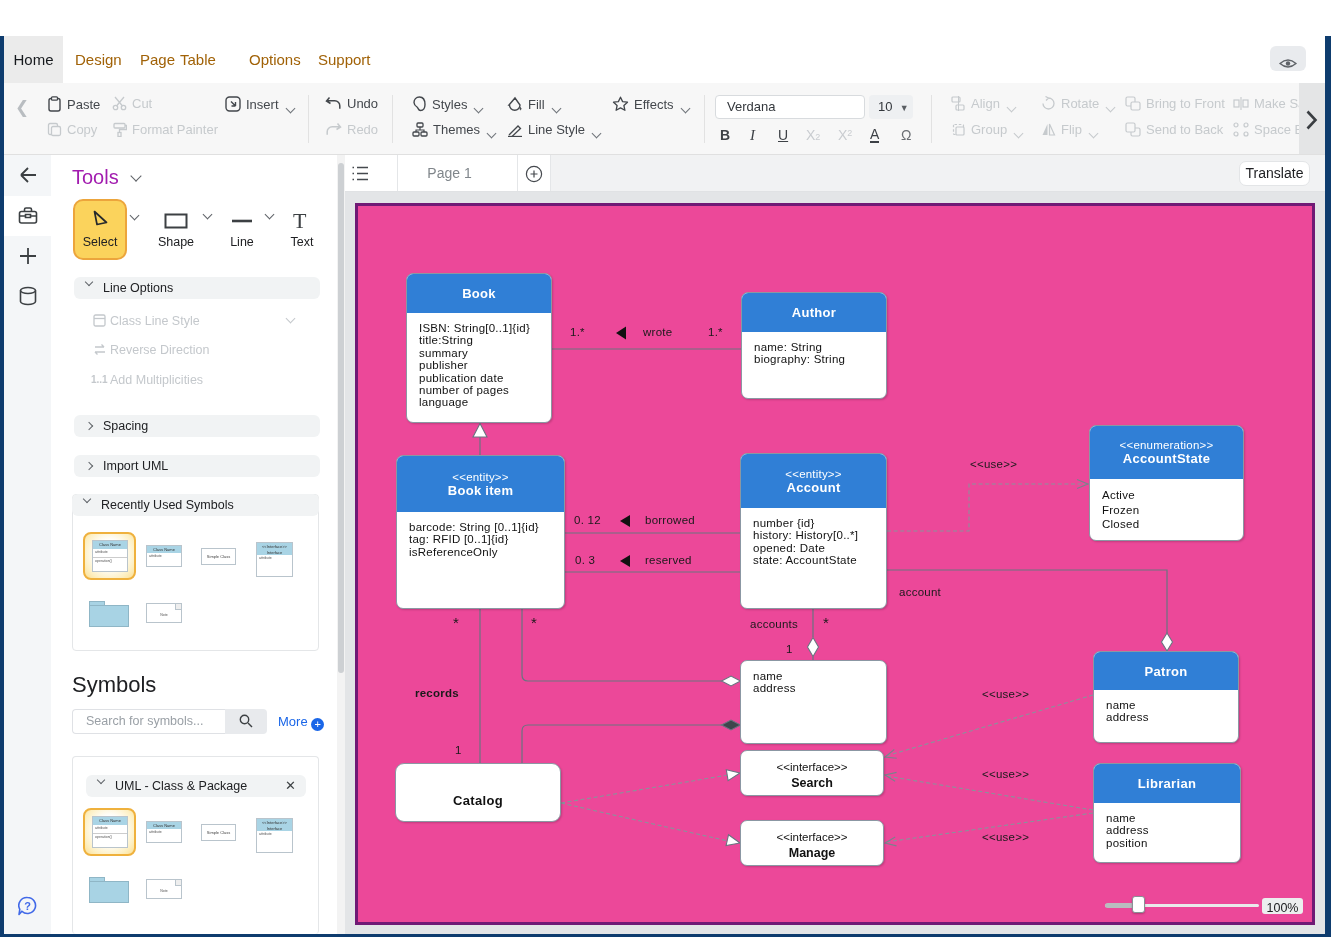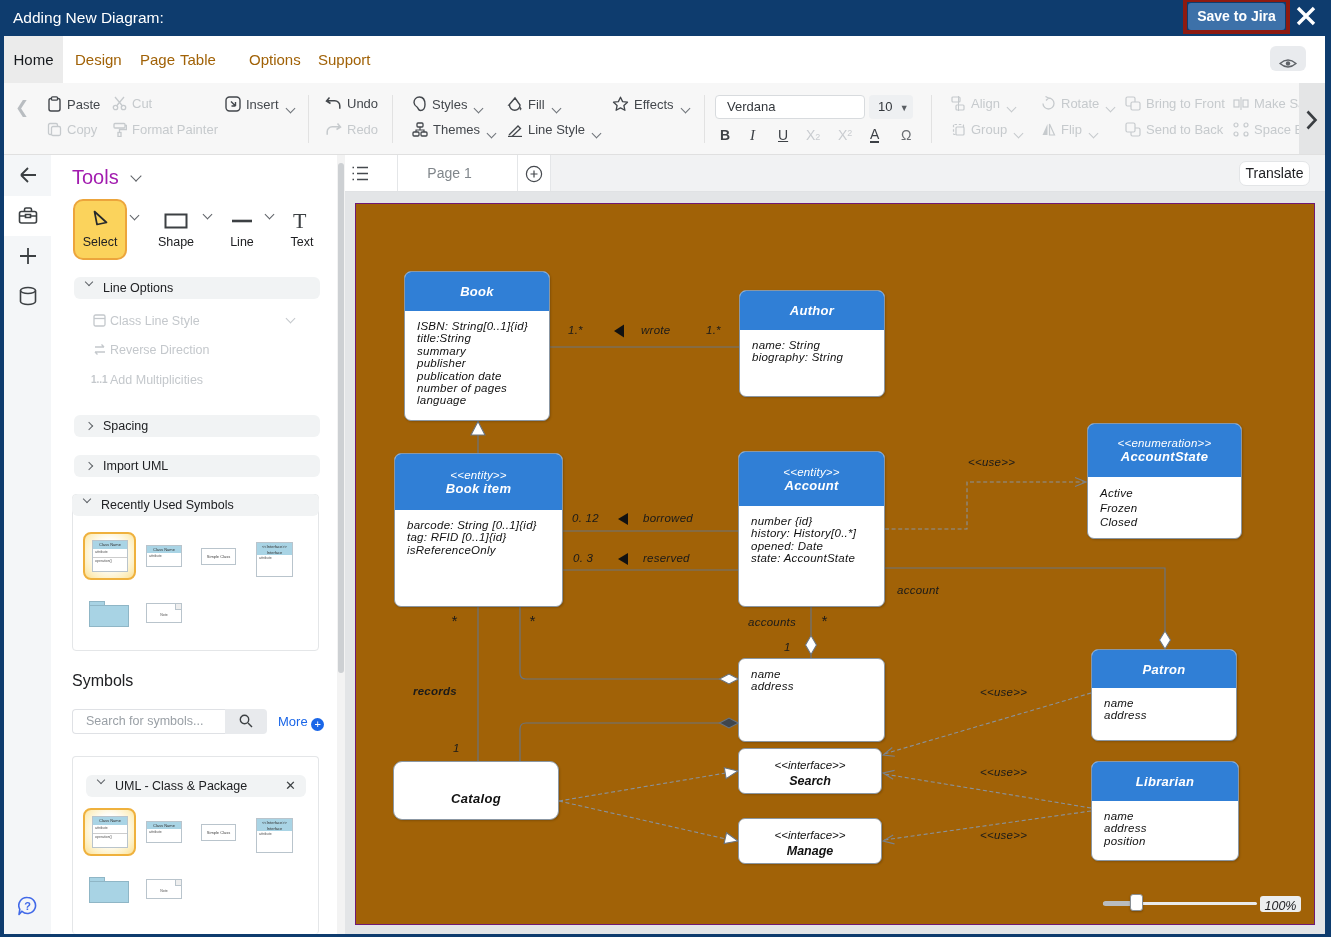--- a/index.html
+++ b/index.html
@@ -45,71 +45,61 @@
 
 
 #toolshdr { position:absolute; left:21px; top:11px; font-size:20px; color:#a21caf; }
 #selectbtn { position:absolute; left:22px; top:44px; width:54px; height:61px; background:#fbd35c; border:2px solid #eca53c; border-radius:10px; }
 .toolitem { position:absolute; font-size:12.5px; color:#202124; text-align:center; }
 .toolchev { position:absolute; width:7px; height:7px; border-right:1.5px solid #5f6368; border-bottom:1.5px solid #5f6368; transform:rotate(45deg); font-size:0; }
 .secbar { position:absolute; left:23px; width:246px; height:22px; background:#f1f3f4; border-radius:6px; font-size:12.5px; color:#202124; line-height:22px; padding-left:12px; }
 .secbar .sc { display:inline-block; width:6px; height:6px; border-right:1.5px solid #5f6368; border-bottom:1.5px solid #5f6368; transform:rotate(45deg); margin-right:11px; vertical-align:2px; font-size:0; }
 .secbar .scr { display:inline-block; width:6px; height:6px; border-right:1.5px solid #5f6368; border-top:1.5px solid #5f6368; transform:rotate(45deg); margin-right:11px; vertical-align:1px; font-size:0; }
 .subitem { position:absolute; left:43px; font-size:12.5px; color:#c4c8cc; }
-#symhdr { position:absolute; left:21px; top:517px; font-size:16px; color:#202124; }
+#symhdr { position:absolute; left:21px; top:517px; font-size:22px; color:#202124; }
 #searchbox { position:absolute; left:21px; top:554px; width:153px; height:25px; border:1px solid #dfe1e5; border-right:none; border-radius:4px 0 0 4px; background:#fff; font-size:12.5px; color:#9aa0a6; line-height:23px; padding-left:13px; }
 #searchbtn { position:absolute; left:174px; top:554px; width:42px; height:25px; background:#e8eaed; border-radius:0 4px 4px 0; }
 #morelink { position:absolute; left:227px; top:559px; font-size:13px; color:#1a66e8; }
 .panelbox { position:absolute; left:21px; width:247px; background:#fff; border:1px solid #e4e6e8; border-radius:4px; }
 
 
 .thumbsel { position:absolute; background:radial-gradient(circle at 50% 45%, #fff 40%, #fdf0c4 75%, #fbdf92 100%); border:2px solid #efb13d; border-radius:8px; }
 .mini { position:absolute; background:#fff; border:1px solid #b9c4cc; }
 .minihdr { background:#a9d4e5; font-size:4px; color:#333; text-align:center; line-height:7px; height:7px; overflow:hidden; }
 .minifold { position:absolute; background:#a8d3e4; border:1px solid #8fb6c6; }
 
 
 #tabbar { position:absolute; left:345px; top:155px; width:980px; height:37px; background:#f1f2f3; border-bottom:1px solid #e0e2e4; }
 #tabwhite { position:absolute; left:0; top:0; width:205px; height:36px; background:#fff; }
 #tabsep1 { position:absolute; left:52px; top:0; width:1px; height:36px; background:#e4e6e8; }
 #tabsep2 { position:absolute; left:172px; top:0; width:1px; height:36px; background:#e4e6e8; }
 #tabsep3 { position:absolute; left:205px; top:0; width:1px; height:36px; background:#e4e6e8; }
 #pagetab { position:absolute; left:45px; top:0; width:119px; height:36px; font-size:14px; color:#80868b; text-align:center; line-height:36px; }
 #translate { position:absolute; left:894px; top:6px; width:71px; height:25px; background:#fff; border:1px solid #e3e5e7; border-radius:7px; font-size:14px; color:#202124; text-align:center; line-height:23px; }
 #canvasarea { position:absolute; left:345px; top:192px; width:980px; height:742px; background:#e3e5e7; }
-#page { position:absolute; left:10px; top:11px; width:960px; height:722px; background:#a16207; border:1px solid #701a75;font-style:italic; }
+#page { position:absolute; left:10px; top:11px; width:960px; height:722px; background:#ec4899; border:3px solid #701a75; }
 #rightnavy { position:absolute; left:1325px; top:36px; width:6px; height:901px; background:#0e3c6e; }
 
 
 .uml { position:absolute; background:#fff; border:1px solid #8b97a3; border-radius:7px; box-shadow:1px 1px 2px rgba(0,0,0,0.18); overflow:hidden; }
 .umlhdr { background:#307fd6; color:#fff; font-weight:bold; font-size:13px; text-align:center; display:flex; flex-direction:column; justify-content:center; letter-spacing:0.3px; }
 .umlhdr .st { font-weight:normal; font-size:11.5px; letter-spacing:0.2px; }
 .umlbody { font-size:11.5px; color:#111; line-height:12.4px; padding:9px 12px 6px; letter-spacing:0.25px; white-space:nowrap; }
 .lbl { position:absolute; font-size:11.5px; color:#1a1a1a; white-space:nowrap; letter-spacing:0.25px; }
 .lblb { font-weight:bold; }
 
 
 #zoomtrack { position:absolute; left:747px; top:698px; width:154px; height:3px; background:#e9eaeb; border-radius:2px; }
 #zoomtrackL { position:absolute; left:747px; top:697px; width:29px; height:5px; background:#b9bcbf; border-radius:3px; }
 #zoomthumb { position:absolute; left:774px; top:690px; width:13px; height:17px; background:#fff; border:1.5px solid #8a9096; border-radius:3px; box-shadow:0 1px 2px rgba(0,0,0,0.25); }
 #zoombadge { position:absolute; left:904px; top:692px; width:41px; height:16px; background:#eceeef; border-radius:3px; font-size:12.5px; color:#202124; text-align:center; line-height:20px; }
 </style>
 </head>
 <body>
 <div id="app">
-  <div id="titlebar">
-    <div id="titletext">Adding New Diagram:</div>
-    <div id="savebtn">Save to Jira</div>
-    <div id="redbox"></div>
-    <div id="closex">
-        <svg width="22" height="22" viewBox="0 0 22 22">
-          <path d="M3 3 L19 19 M19 3 L3 19" stroke="#fff" stroke-width="3.4"></path>
-        </svg>
-      </div>
-  </div>
 
   <div id="menubar">
     <div class="menuitem" id="mhome">Home</div>
     <div class="menuitem" style="left:71px;">Design</div>
     <div class="menuitem" style="left:136px;">Page</div>
     <div class="menuitem" style="left:176px;">Table</div>
     <div class="menuitem" style="left:245px;">Options</div>
     <div class="menuitem" style="left:314px;">Support</div>
     <div id="eyebtn"><svg width="18" height="25" viewBox="0 0 18 14" style="margin-top:5px">
           <path d="M1 7 Q9 0 17 7 Q9 14 1 7 Z" fill="none" stroke="#5f6368" stroke-width="1.4"></path>

